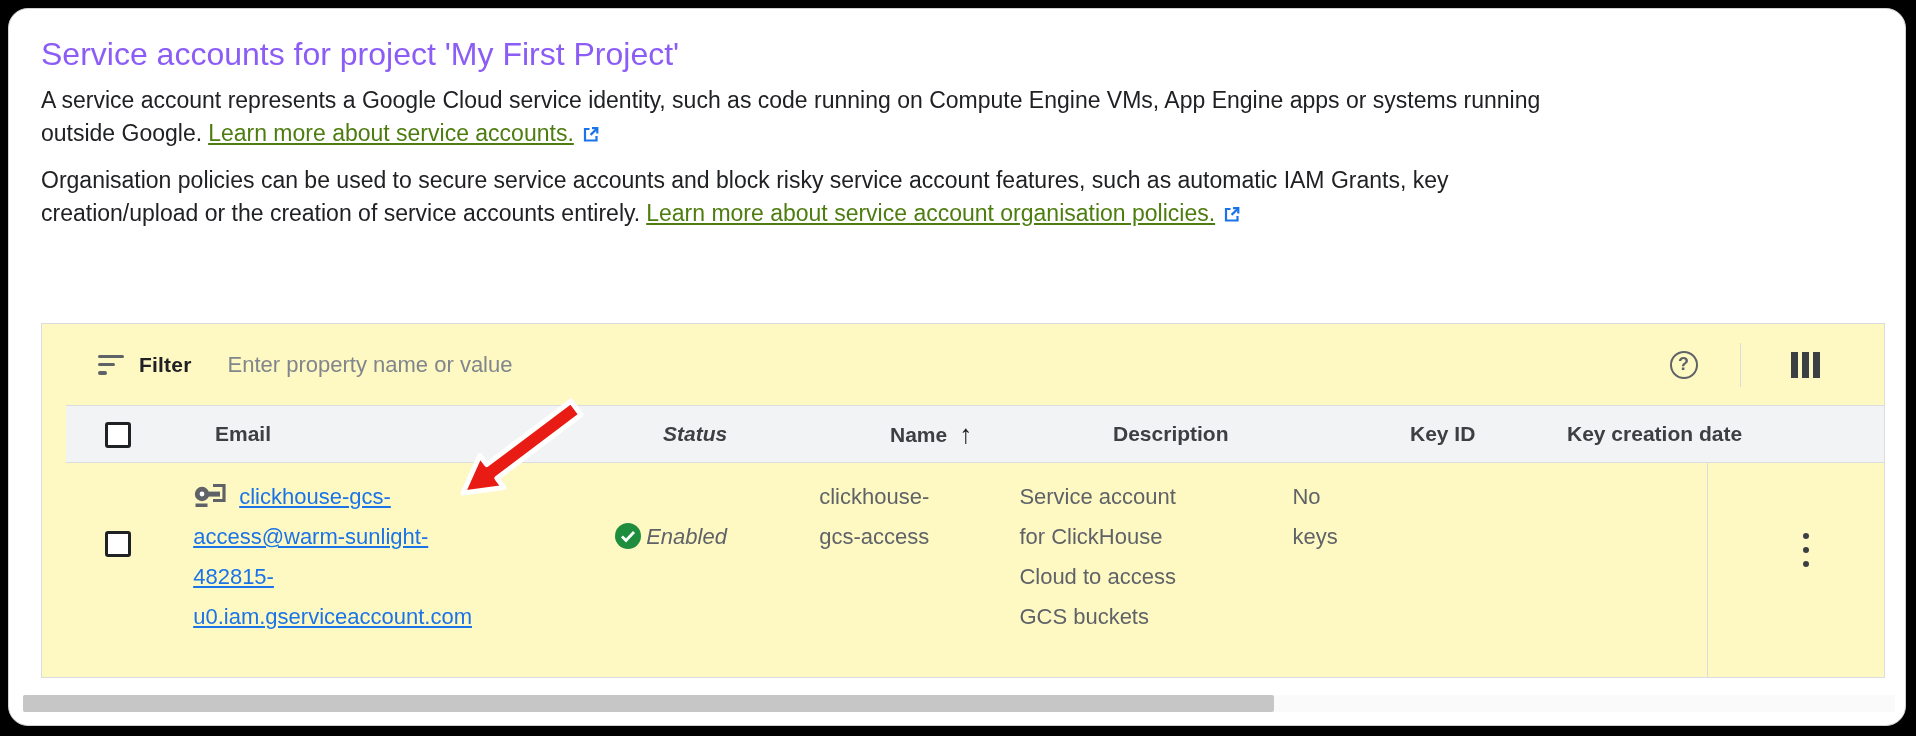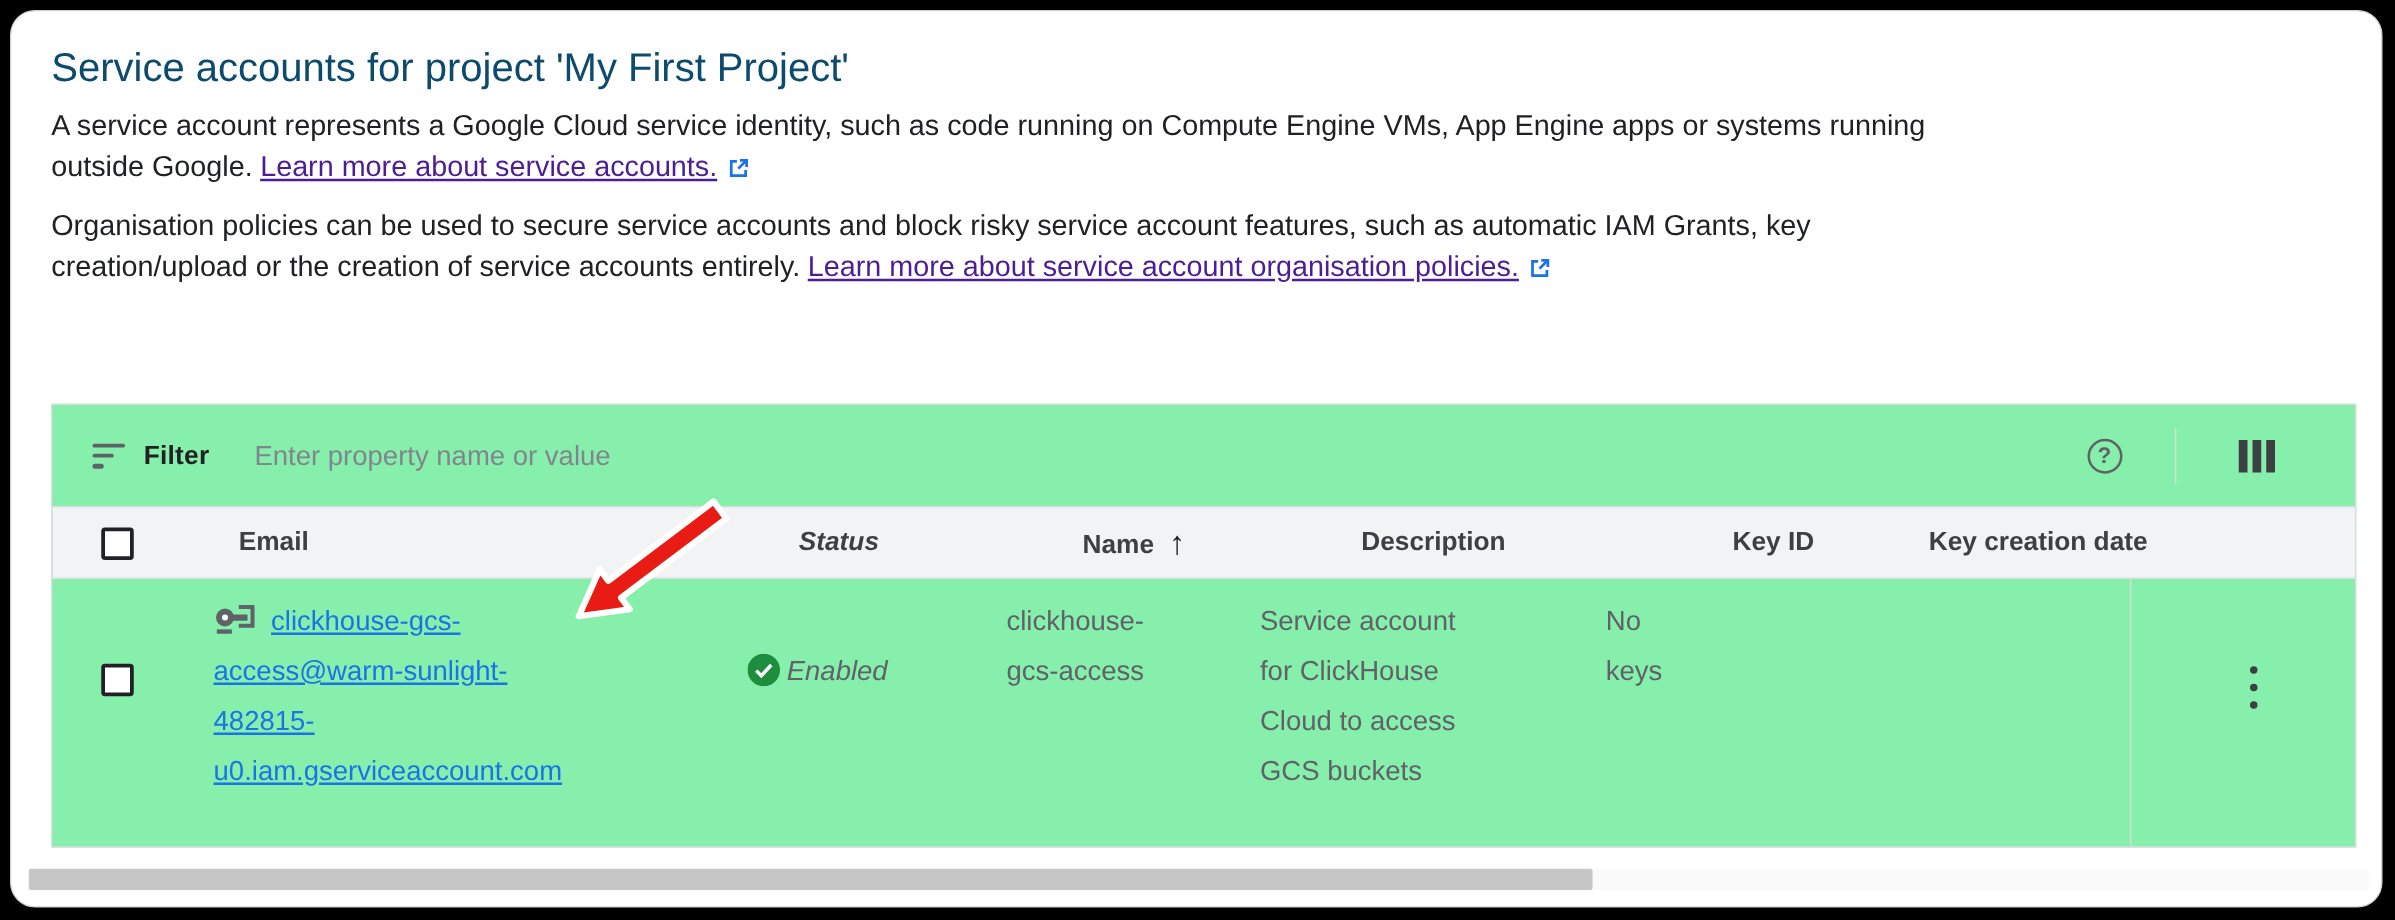--- a/index.html
+++ b/index.html
@@ -1,29 +1,29 @@
 <!DOCTYPE html>
 <html><head>
 <meta charset="utf-8">
 <style>
   html,body{margin:0;padding:0;width:1916px;height:736px;background:#000;overflow:hidden;
     font-family:"Liberation Sans",sans-serif;}
   .window{position:absolute;top:8px;left:8px;right:10px;bottom:10px;background:#fff;
     border-radius:20px;border:1px solid #cfd1d3;box-sizing:border-box;}
-  .page-title{position:absolute;left:32px;top:2px;font-size:32px;line-height:44px;color:#0c4a6e;
+  .page-title{position:absolute;left:32px;top:2px;font-size:32px;line-height:44px;color:#8b5cf6;
     font-weight:400;white-space:pre-line;}
   .para{position:absolute;left:32px;width:1845px;font-size:23px;line-height:33px;color:#202124;
     white-space:pre-line;}
   .p1{top:52px;} .p2{top:132px;}
-  .learn-link{color:#4c1d95;text-decoration:underline;margin-left:6px;cursor:pointer;}
+  .learn-link{color:#4d7c0f;text-decoration:underline;margin-left:6px;cursor:pointer;}
   .ext-icon{display:inline-block;vertical-align:-3px;margin-left:7px;}
 
   
   .table-card{position:absolute;left:32px;top:314px;width:1844px;height:355px;
-    border:1px solid #dadce0;box-sizing:border-box;background:#86efac;}
+    border:1px solid #dadce0;box-sizing:border-box;background:#fef9c3;padding-left:24px;}
   .toolbar{height:81px;display:flex;align-items:center;padding:0 64px 0 32px;box-sizing:border-box;}
   .funnel{width:26px;height:20px;display:flex;flex-direction:column;justify-content:space-between;align-items:flex-start;}
   .funnel i{display:block;height:3.5px;border-radius:2px;background:#5f6368;}
   .funnel i:nth-child(1){width:26px;} .funnel i:nth-child(2){width:17px;} .funnel i:nth-child(3){width:9px;}
   .filter-label{margin-left:15px;font-size:21px;font-weight:bold;color:#202124;letter-spacing:.2px;}
   .filter-input{margin-left:34px;flex:1;border:none;outline:none;font-size:22px;color:#202124;
     font-family:Liberation Sans, sans-serif;background:transparent;}
   .filter-input::placeholder{color:#80868b;}
   .help-icon{width:28px;height:28px;border:2.5px solid #5f6368;border-radius:50%;color:#5f6368;
     font-size:18px;font-weight:bold;display:flex;align-items:center;justify-content:center;

